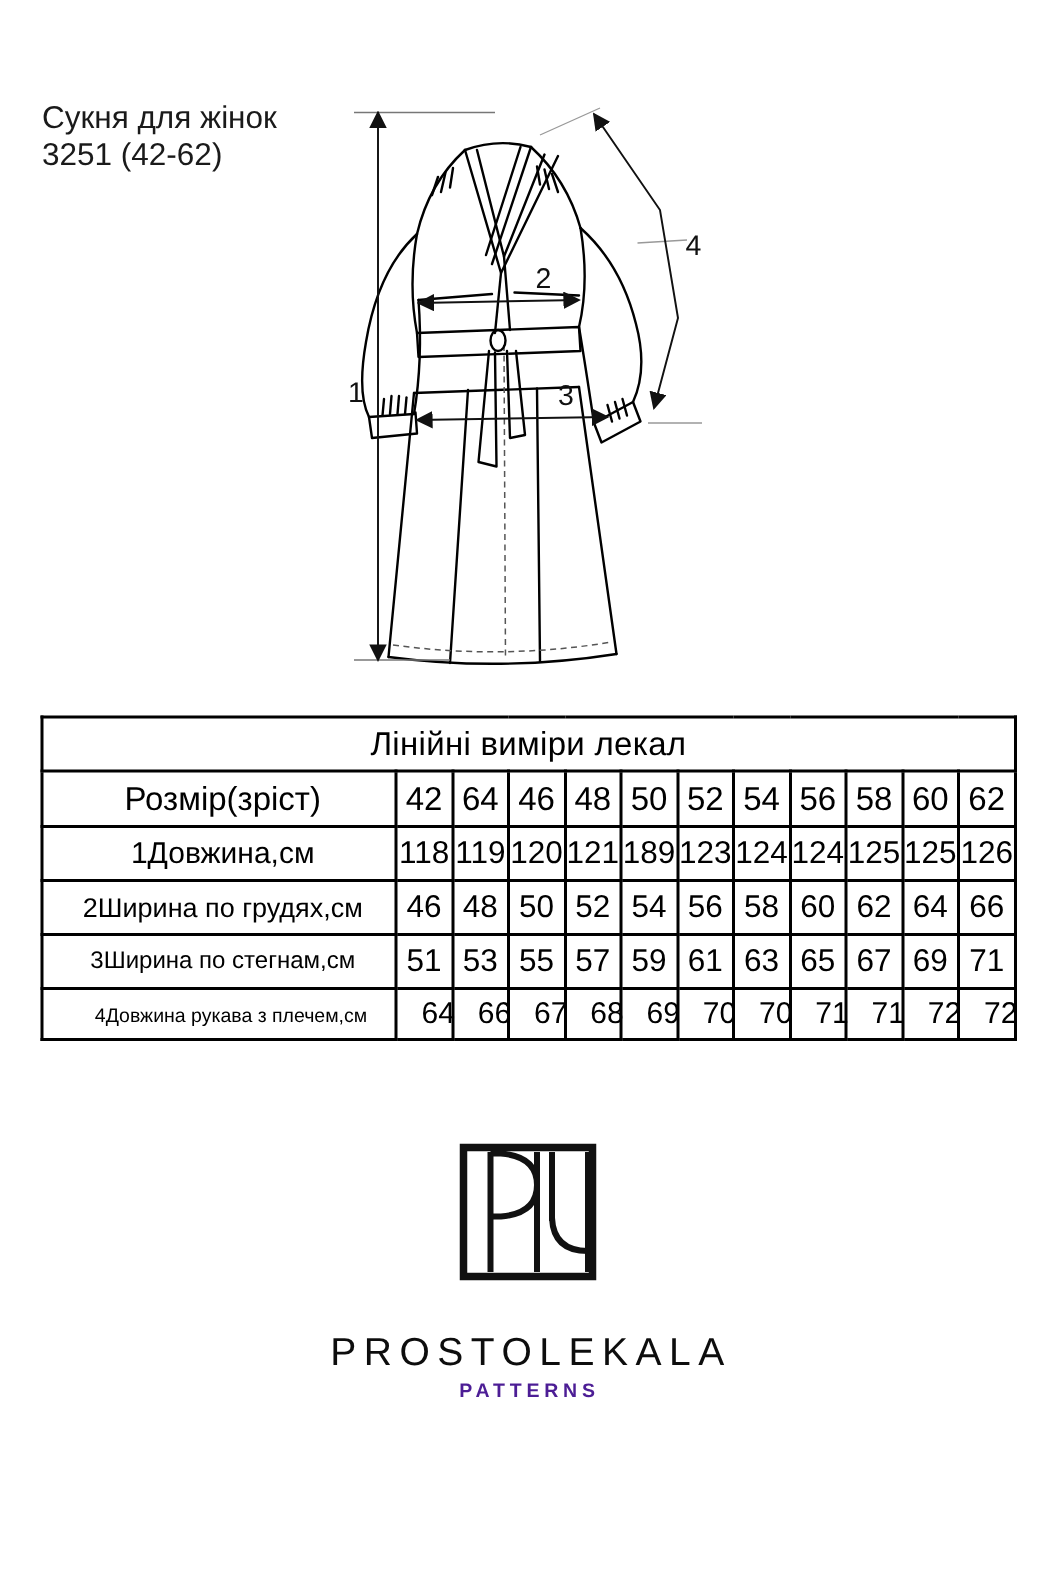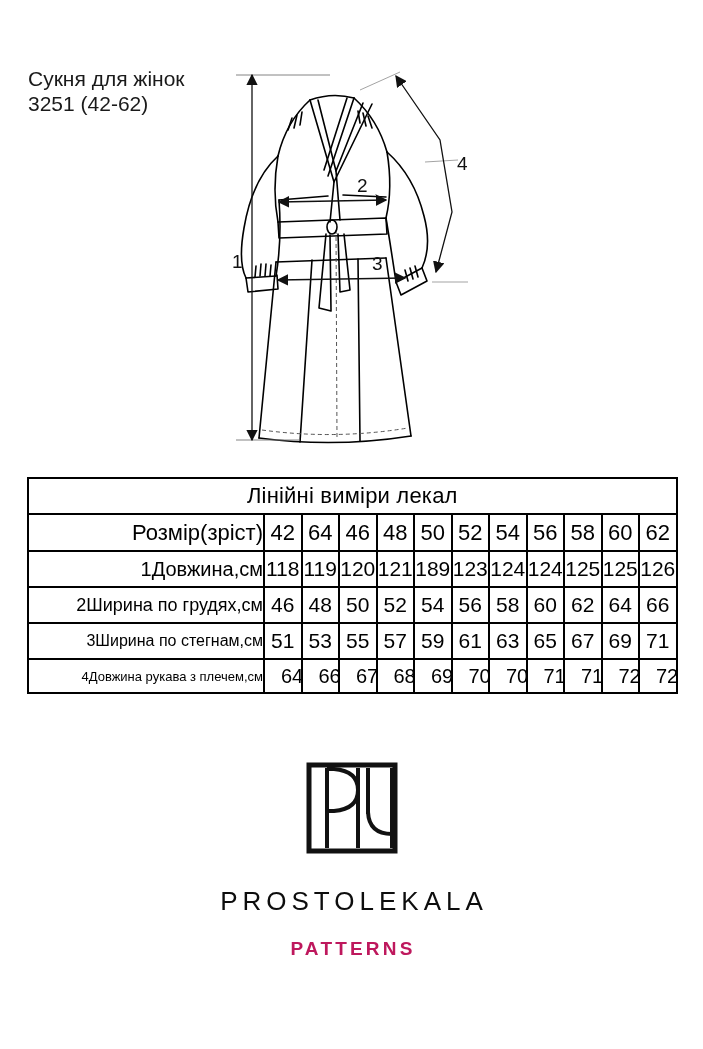--- a/index.html
+++ b/index.html
@@ -57,21 +57,21 @@
     vertical-align: middle;
     font-weight: normal;
     color: #000;
   }
   #measure-table .tbl-title {
     font-size: 22px;
     height: 34px;
     letter-spacing: 0.2px;
   }
   #measure-table .rowlabel {
-    text-align: right;
+    text-align: center;
     padding-left: 5px;
     white-space: nowrap;
     overflow: hidden;
   }
   #measure-table tr.r-size td { height: 35px; font-size: 22px; }
   #measure-table tr.r-size .rowlabel { font-size: 22px; }
 
   #measure-table tr.r-d0 td { height: 34px; font-size: 21px; }
   #measure-table tr.r-d0 .rowlabel { font-size: 20px; }
 
@@ -99,25 +99,25 @@
   }
   #brand-name {
     margin-top: 32px;
     font-size: 26px;
     letter-spacing: 5.0px;
     color: #0d0d0d;
     padding-left: 5px;
     text-align: center;
   }
   #brand-tagline {
-    margin-top: 21px;
-    font-size: 19px;
+    margin-top: 2px;
+    font-size: 13px;
     font-weight: bold;
     letter-spacing: 3.2px;
-    color: #be185d;
+    color: #4c1d95;
     padding-left: 3px;
   }
 </style>
 </head>
 <body>
 
 <div id="title-block">
   <div class="t-line">Сукня для жінок</div>
   <div class="t-line">3251 (42-62)</div>
 </div>

